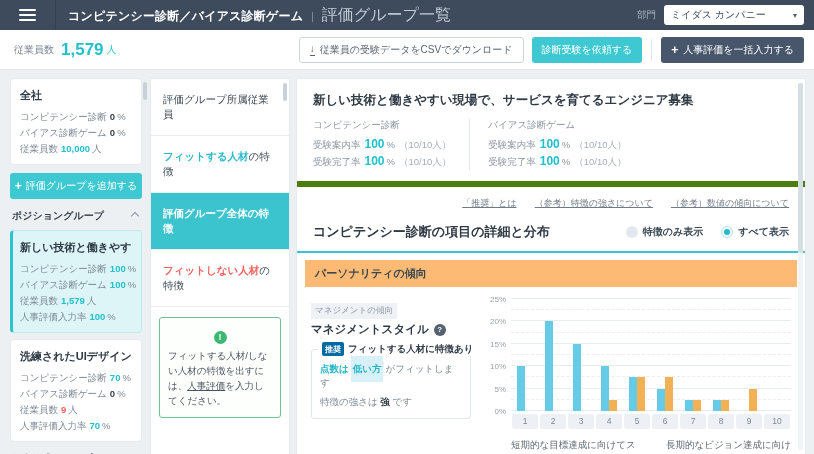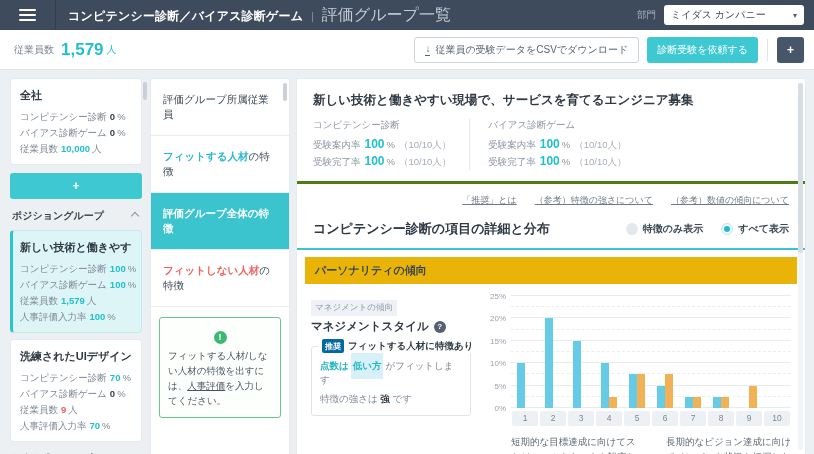--- a/index.html
+++ b/index.html
@@ -72,41 +72,41 @@
   .tab .teal-part { color:#2bb9cd; font-weight:bold; }
   .tab .red-part { color:#f0625d; font-weight:bold; }
   .note-box { margin:10px 8px; border:1px solid #6cc493; border-radius:3px; background:#fdfffd;
     padding:8px 8px 9px; text-align:center; }
   .alert-icon { width:13px; height:13px; border-radius:50%; background:#3cb873; color:#fff;
     font-size:9px; font-weight:bold; display:inline-flex; align-items:center; justify-content:center; margin-bottom:4px; }
   .note-text { font-size:9.5px; color:#4a545f; text-align:left; line-height:1.6; }
   .note-link { text-decoration:underline; cursor:pointer; color:#4a545f; }
 
   
-  .head-sec { padding:13px 16px 11px; border-bottom:3px solid #4d7c0f; }
+  .head-sec { padding:13px 16px 11px; border-bottom:6px solid #4d7c0f; }
   .main-title { font-size:12.5px; font-weight:bold; color:#2f3a45; margin-bottom:10px; }
   .assess-row { display:flex; }
   .assess-block { padding-right:18px; }
   .assess-block + .assess-block { border-left:1px solid #e3e8ec; padding-left:18px; }
   .assess-name { font-size:9.5px; color:#8b95a1; margin-bottom:4px; }
   .arow { font-size:9.5px; color:#8b95a1; line-height:16px; }
   .arow .v { font-size:12px; font-weight:bold; color:#21c1cb; margin:0 2px 0 4px; }
   .arow .nt { color:#a5aeb8; margin-left:4px; }
   .links-row { display:flex; justify-content:flex-end; gap:18px; padding:10px 16px 0; }
   .hlink { font-size:9px; color:#6f7b87; text-decoration:underline; cursor:pointer; }
   .section-row { display:flex; align-items:center; justify-content:space-between; padding:13px 16px 10px; }
   .section-title { font-size:13px; font-weight:bold; color:#2f3a45; }
   .radios { display:flex; gap:18px; align-items:center; }
   .radio { display:flex; align-items:center; gap:5px; cursor:pointer; }
   .radio-label { font-size:10px; font-weight:bold; color:#3c4a56; }
   .rdot { width:12px; height:12px; border-radius:50%; background:#e2e8ed; }
   .rdot.on { background:#eafafb; border:1px solid #bfe6ea; display:flex; align-items:center; justify-content:center; }
   .rdot.on::after { content:""; width:6px; height:6px; border-radius:50%; background:#29b8c8; }
   .teal-rule { border-top:2px solid #3bc4cd; }
-  .banner { margin:7px 8px 0; background:#eab308; padding:6px 10px; font-size:11px; font-weight:bold; color:#3a4750; }
+  .banner { margin:7px 8px 0; background:#fdba74; padding:6px 10px; font-size:11px; font-weight:bold; color:#3a4750; }
   .pers-content { display:flex; padding:12px 14px 0; gap:12px; }
 
   
   .mgmt { width:160px; flex:0 0 160px; }
   .mgmt-tag { display:inline-block; background:#eef1f5; color:#8b95a1; font-size:8.5px; padding:2px 4px; }
   .mgmt-title-row { display:flex; align-items:center; gap:5px; margin-top:3px; }
   .mgmt-title { font-size:11.5px; font-weight:bold; color:#2f3a45; }
   .help-icon { width:12px; height:12px; border-radius:50%; background:#55616e; color:#fff; font-size:8px;
     font-weight:bold; display:inline-flex; align-items:center; justify-content:center; cursor:pointer; }
   .rec-box { margin-top:12px; border:1px solid #dfe5ea; border-radius:3px; padding:12px 8px 9px; position:relative; }
@@ -179,36 +179,38 @@
     <button class="btn btn-csv">
       <span class="dl-icon">↓</span>
       <span>従業員の受験データをCSVでダウンロード</span>
     </button>
     <button class="btn btn-teal">
       <span>診断受験を依頼する</span>
     </button>
     <div class="toolbar-vr"></div>
     <button class="btn btn-dark">
       <span class="plus-icon">+</span>
+      <span>人事評価を一括入力する</span>
     </button>
   </div>
 
   <div class="body-row">
 
     <aside class="col1">
       <div class="card">
         <div class="card-title">全社</div>
         <div>
             <div class="stat-row"><span>コンピテンシー診断</span><span class="sr-val tone-dark">0</span><span>%</span></div>
             <div class="stat-row"><span>バイアス診断ゲーム</span><span class="sr-val tone-dark">0</span><span>%</span></div>
             <div class="stat-row"><span>従業員数</span><span class="sr-val tone-teal">10,000</span><span>人</span></div>
           </div>
       </div>
       <button class="add-btn">
         <span class="plus-icon">+</span>
+        <span>評価グループを追加する</span>
       </button>
       <div class="side-section">
         <span class="side-section-label">ポジショングループ</span>
         <span class="chev-up"></span>
       </div>
       <div class="card selected">
         <div class="card-title">新しい技術と働きやすい現…</div>
         <div>
             <div class="stat-row"><span>コンピテンシー診断</span><span class="sr-val tone-teal">100</span><span>%</span></div>
             <div class="stat-row"><span>バイアス診断ゲーム</span><span class="sr-val tone-teal">100</span><span>%</span></div>

